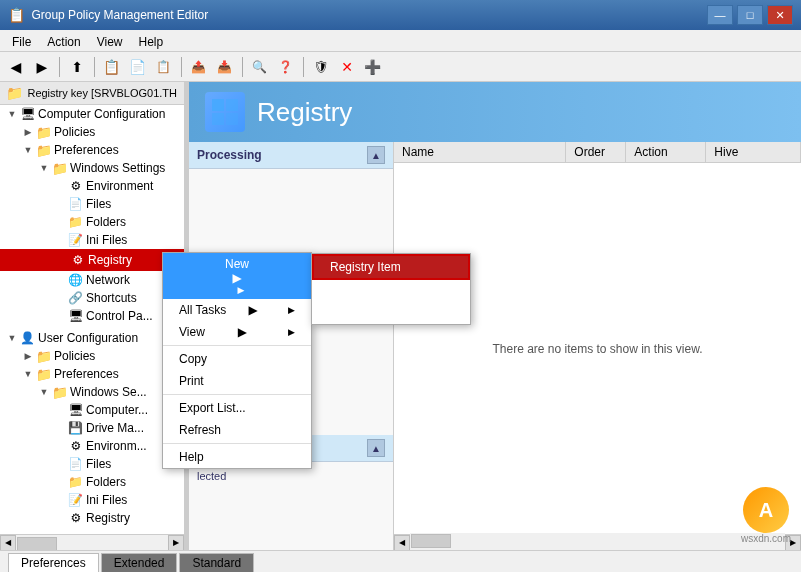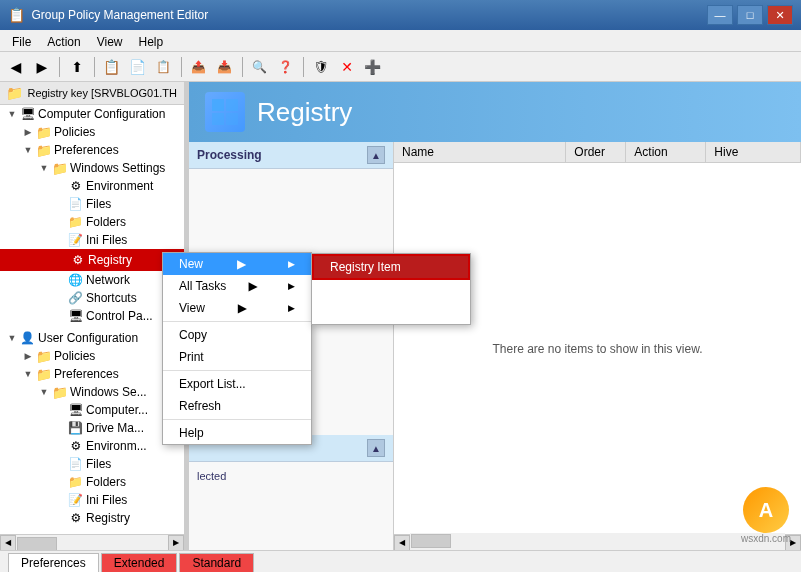--- a/index.html
+++ b/index.html
@@ -182,21 +182,21 @@
     .bottom-tabs {
       height: 22px;
       background: #f0f0f0;
       border-top: 1px solid #ccc;
       display: flex;
       align-items: flex-end;
       padding: 0 8px;
     }
     .tab {
       padding: 2px 12px;
-      background: #ef4444;
+      background: #737373;
       border: 1px solid #bbb;
       border-bottom: none;
       font-size: 12px;
       cursor: pointer;
       margin-right: 2px;
     }
     .tab.active { background: white; }
 
     
     .context-menu {
@@ -213,21 +213,21 @@
       padding: 4px 16px;
       cursor: pointer;
       display: flex;
       align-items: center;
       justify-content: space-between;
       font-size: 12px;
       position: relative;
     }
     .ctx-item.has-sub::after { content: '▶'; font-size: 9px; margin-left: 8px; }
     .ctx-sep { height: 1px; background: #ddd; margin: 2px 0; }
-    .ctx-item.active-item { background: #3399ff; color: white; }
+    .ctx-item.active-item { background: #3399ff; color: white; flex-direction: column; }
     .submenu-item {
       padding: 4px 16px;
       cursor: pointer;
       font-size: 12px;
     }
     .submenu-item.reg-item-highlight {
       border: 2px solid #cc0000;
       background: #b91c1c;
       color: white;
     }

